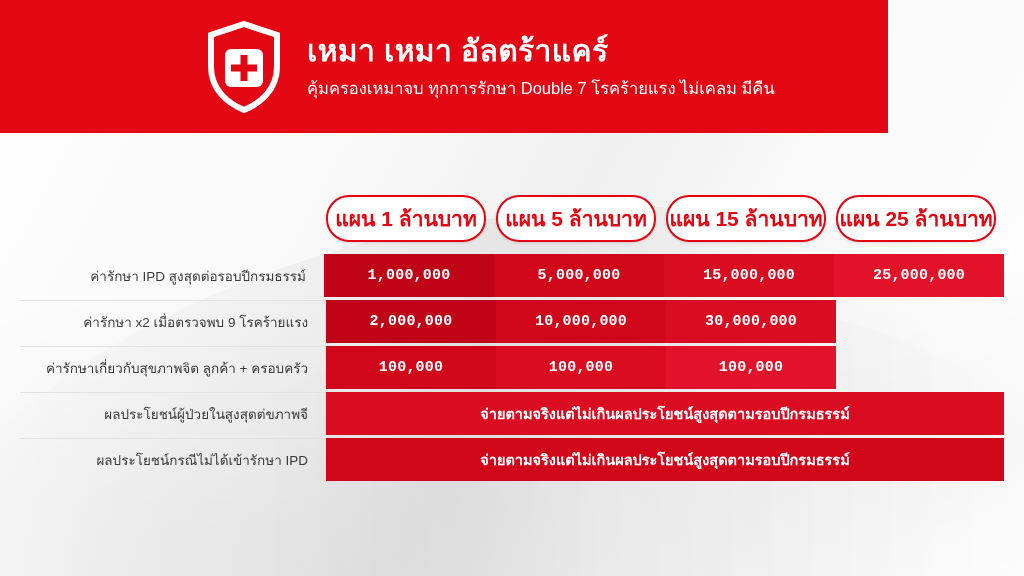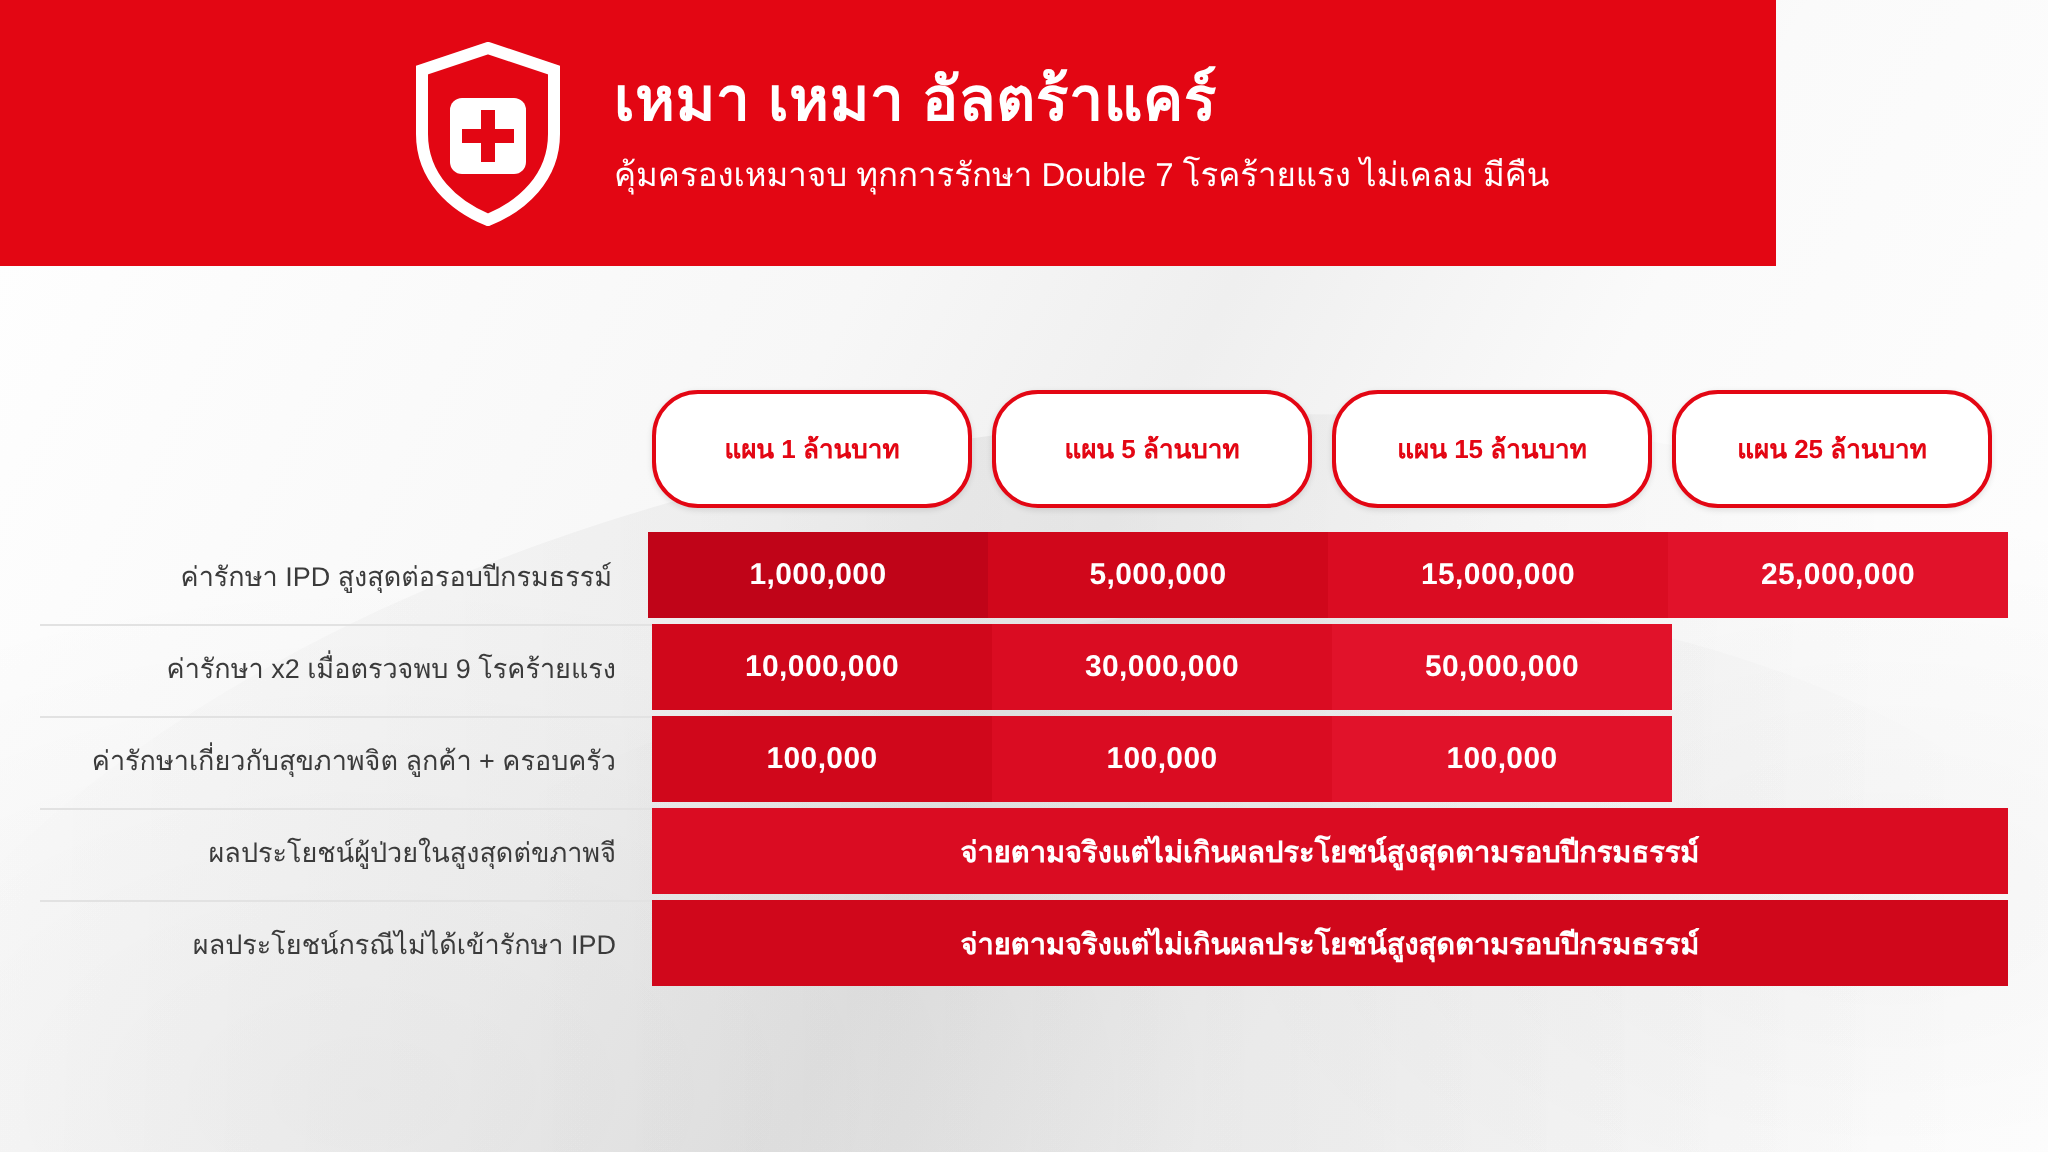--- a/index.html
+++ b/index.html
@@ -85,29 +85,29 @@
     padding-left: 20px;
     padding-right: 20px;
   }
   .plan-headers {
     display: flex;
     margin-left: 306px;
     gap: 10px;
   }
   .plan-chip {
     width: 160px;
-    height: 59px;
+    height: 47px;
     background: #ffffff;
     border: 2.5px solid #e30613;
     border-radius: 23px;
     display: flex;
     align-items: center;
     justify-content: center;
     color: #e30613;
-    font-size: 13px;
+    font-size: 21px;
     font-weight: bold;
     box-shadow: 0 1px 3px rgba(0,0,0,0.12);
     white-space: nowrap;
   }
   .rows { margin-top: 12px; }
   .row {
     display: flex;
     align-items: stretch;
     height: 43px;
     margin-bottom: 3px;
@@ -115,21 +115,21 @@
   .row-label {
     width: 306px;
     display: flex;
     align-items: center;
     justify-content: flex-end;
     padding-right: 18px;
     color: #3b3b3b;
     font-size: 13.5px;
     white-space: nowrap;
   }
-  .row-values { display: flex; flex: 1; }
+  .row-values { display: flex; flex: 1; font-family: Liberation Mono, monospace; }
   .cell {
     width: 170px;
     display: flex;
     align-items: center;
     justify-content: center;
     color: #ffffff;
     font-size: 15px;
     font-weight: bold;
     letter-spacing: 0.2px;
   }
@@ -198,23 +198,23 @@
           <div class="cell c0">1,000,000</div>
           <div class="cell c1">5,000,000</div>
           <div class="cell c2">15,000,000</div>
           <div class="cell c3">25,000,000</div>
         </div>
       </div>
 
       <div class="row sep">
         <div class="row-label">ค่ารักษา x2 เมื่อตรวจพบ 9 โรคร้ายแรง</div>
         <div class="row-values">
+          <div class="cell c0">2,000,000</div>
           <div class="cell c1">10,000,000</div>
           <div class="cell c2">30,000,000</div>
-          <div class="cell c3">50,000,000</div>
         </div>
       </div>
 
       <div class="row sep">
         <div class="row-label">ค่ารักษาเกี่ยวกับสุขภาพจิต ลูกค้า + ครอบครัว</div>
         <div class="row-values">
           <div class="cell c1">100,000</div>
           <div class="cell c2">100,000</div>
           <div class="cell c3">100,000</div>
         </div>

